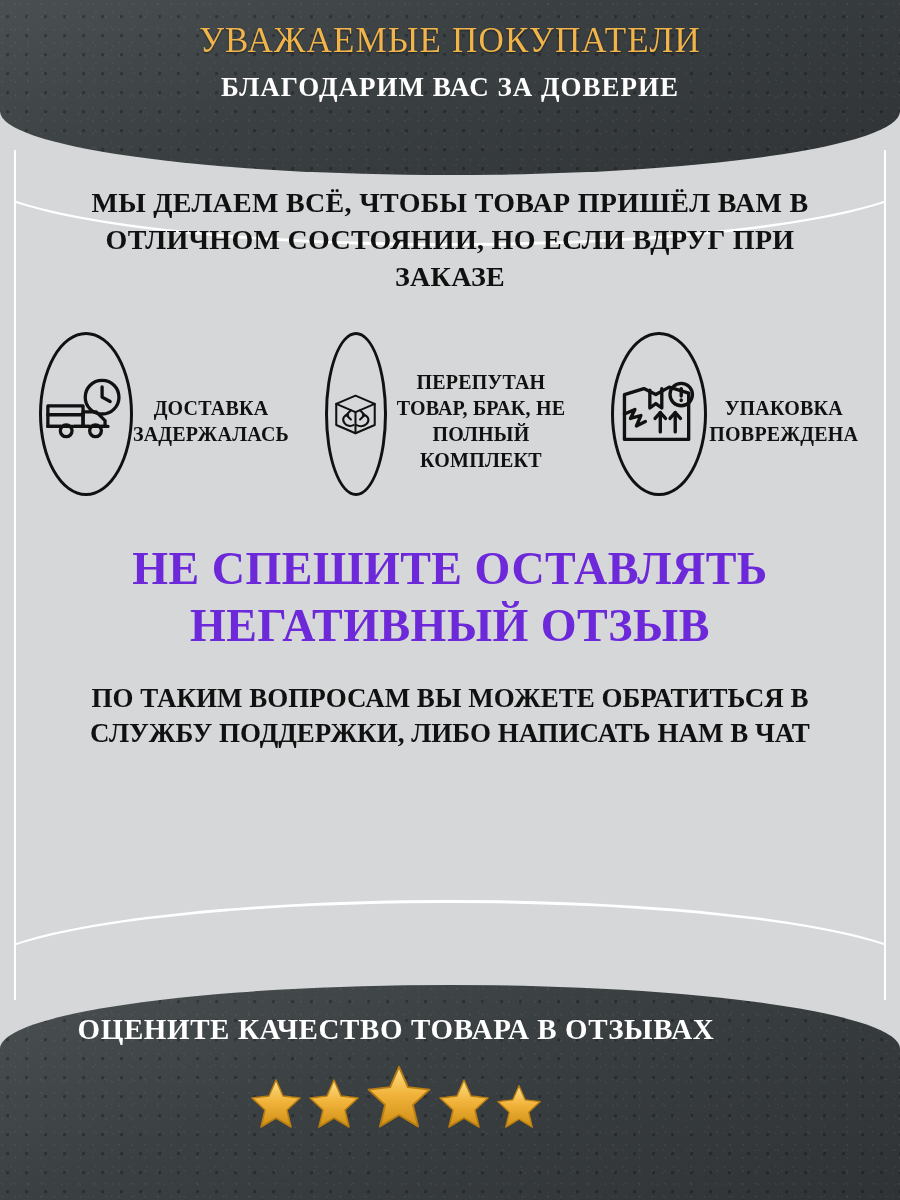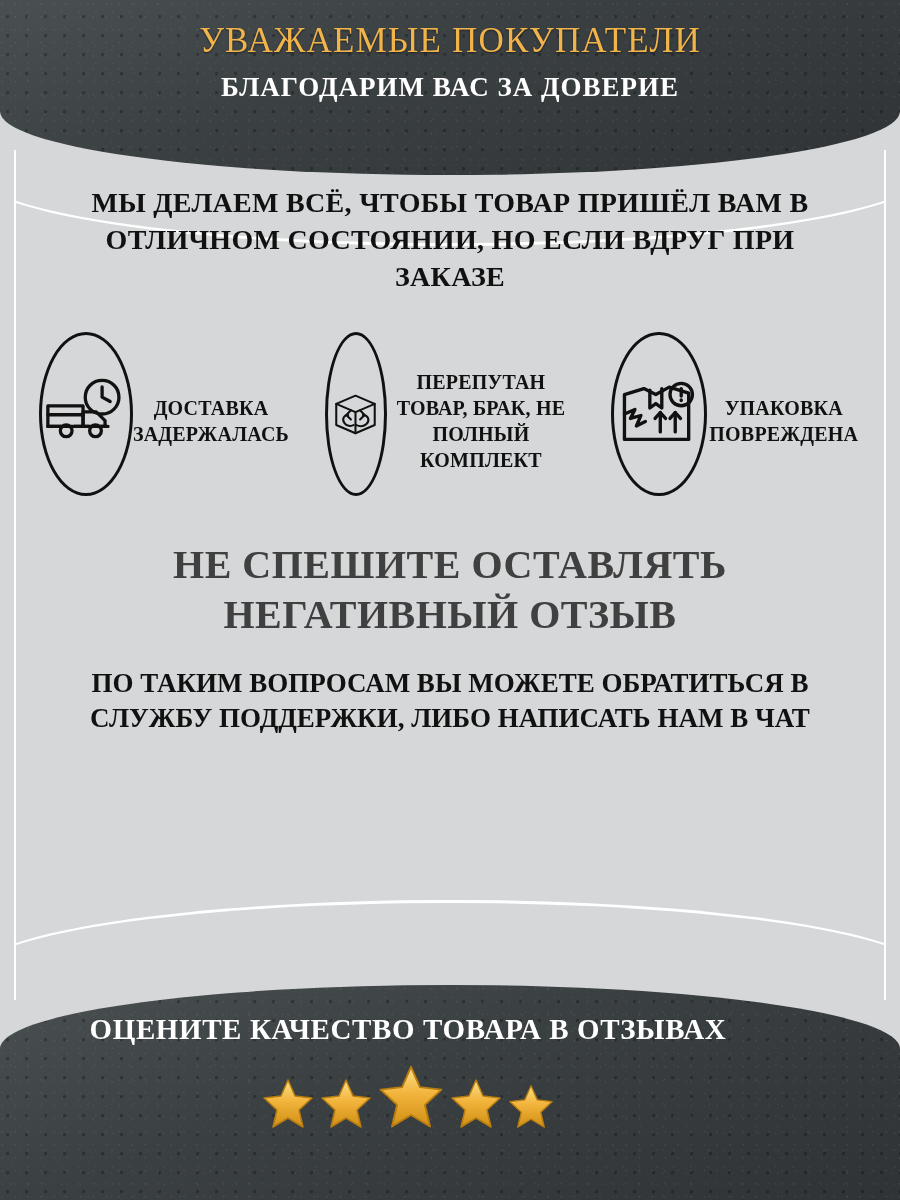--- a/index.html
+++ b/index.html
@@ -160,42 +160,42 @@
     font-weight: bold;
     text-transform: uppercase;
     color: #111111;
     line-height: 1.3;
     letter-spacing: 0.2px;
   }
 
   
   .big-msg {
     margin-top: 44px;
-    font-size: 40px;
-    font-weight: bold;
-    color: #404040;
+    font-size: 46px;
+    font-weight: bold;
+    color: #6d28d9;
     text-transform: uppercase;
     line-height: 1.25;
     letter-spacing: 0.5px;
     padding: 0 50px;
   }
   .support-msg {
     margin-top: 26px;
     font-size: 27px;
     font-weight: bold;
     color: #111111;
     text-transform: uppercase;
     line-height: 1.32;
     padding: 0 40px;
   }
 
   
   .footer {
     position: absolute;
-    left: 12px;
+    left: 0;
     bottom: 0;
     width: 792px;
     height: 215px;
     z-index: 5;
     text-align: center;
     padding-top: 26px;
     box-sizing: border-box;
   }
   .footer-text {
     font-size: 29px;

